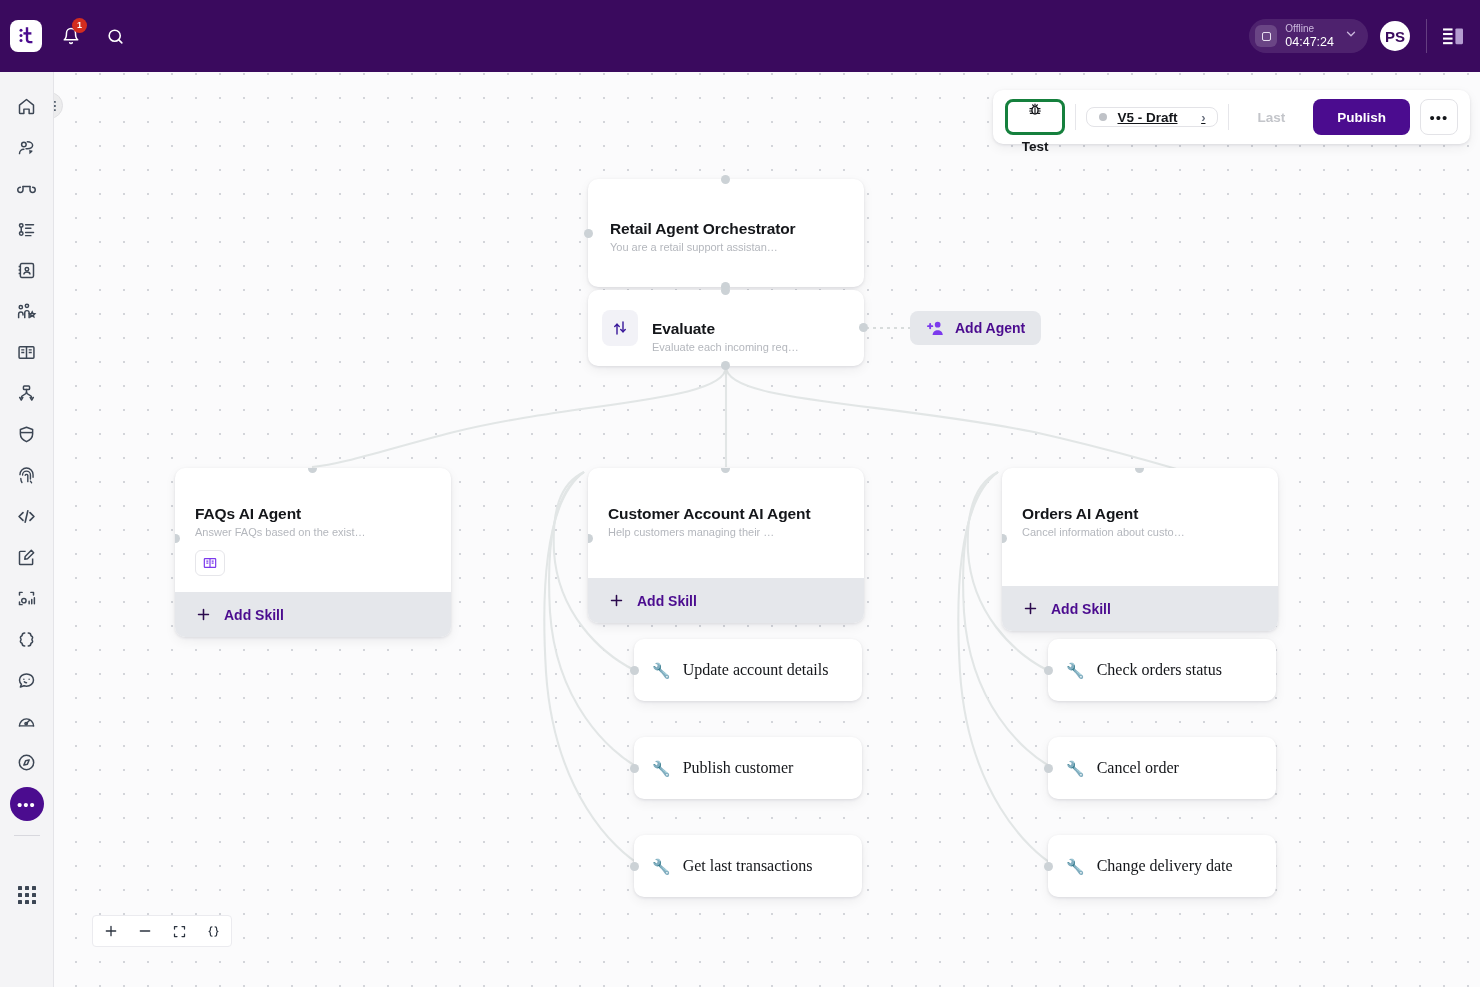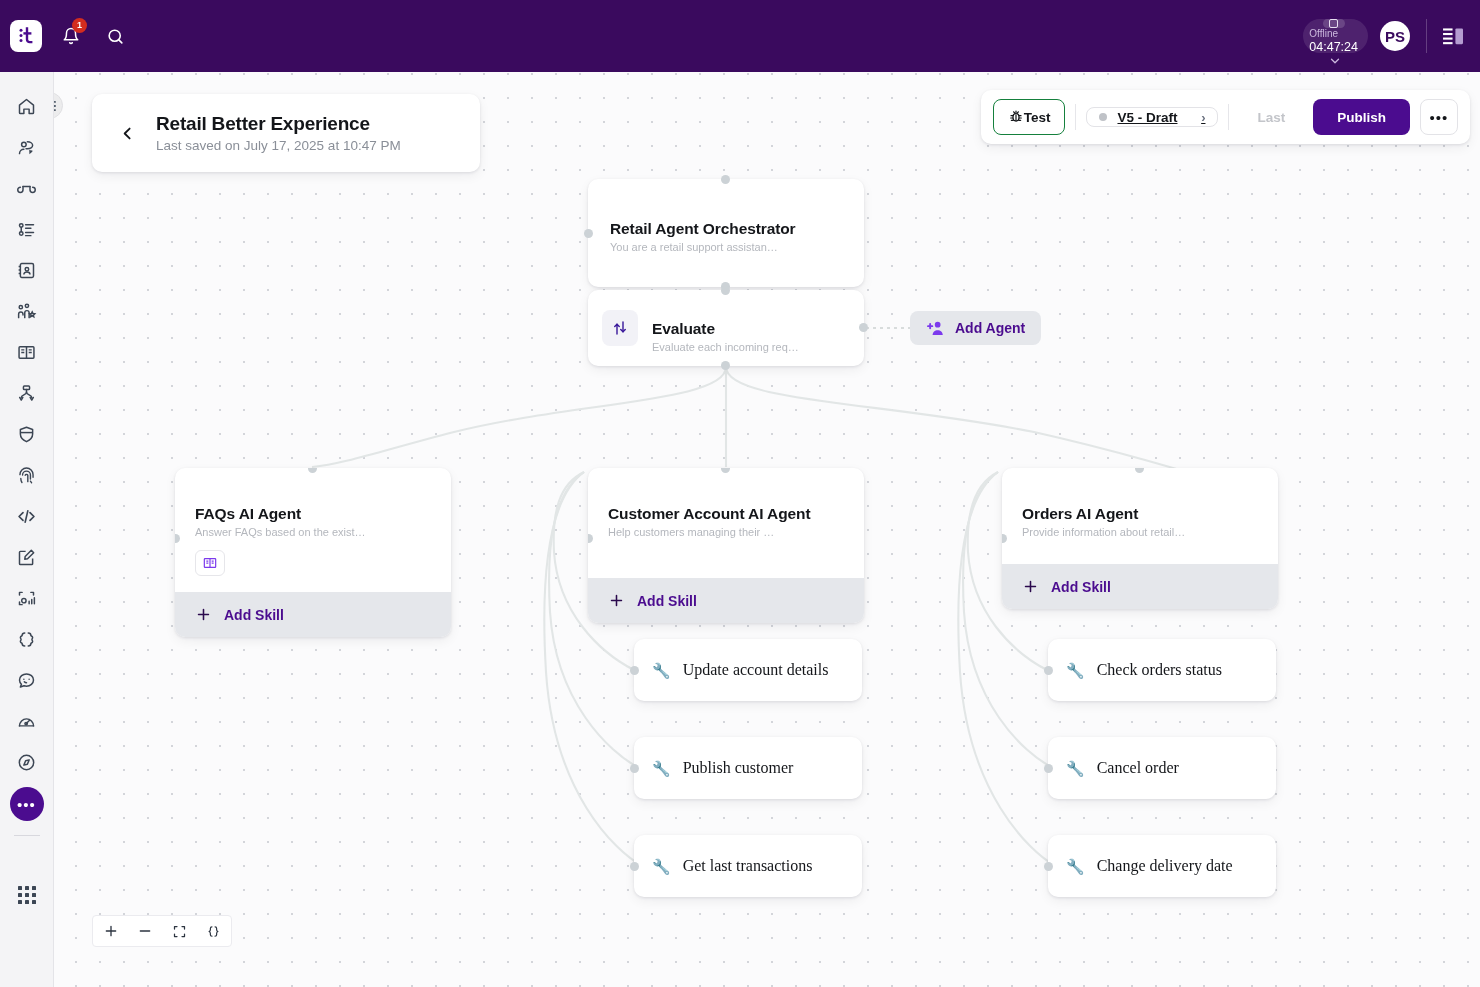--- a/index.html
+++ b/index.html
@@ -35,24 +35,24 @@
   .badge {
     position: absolute; top: -3px; right: -1px;
     min-width: 15px; height: 15px; padding: 0 3px;
     background: #d32d1f; border-radius: 999px;
     color: #fff; font-size: 9px; font-weight: bold;
     display: flex; align-items: center; justify-content: center;
     line-height: 1;
   }
   .tb-spacer { flex: 1; }
   .status-chip {
-    display: flex; align-items: center; 
+    display: flex; align-items: center; gap: 8px;
     height: 34px; padding: 0 10px 0 6px;
     background: rgba(255,255,255,0.10);
-    border-radius: 999px; margin-right: 12px; flex-direction: column;
+    border-radius: 999px; margin-right: 12px;
   }
   .status-sq {
     width: 22px; height: 22px; border-radius: 6px;
     background: rgba(255,255,255,0.16);
     display: flex; align-items: center; justify-content: center;
   }
   .status-sq i { width: 9px; height: 9px; border: 1.6px solid #e8dff1; border-radius: 2px; display:block; }
   .status-text { line-height: 1.15; }
   .status-text .s1 { font-size: 10px; color: #cbb8dd; }
   .status-text .s2 { font-size: 12.5px; color: #ffffff; }
@@ -134,23 +134,23 @@
   .title-text .t2 { font-size: 13.5px; color: #8a8f98; margin-top: 3px; }
 
   
   .toolbar {
     position: absolute; right: 10px; top: 18px; height: 54px;
     background: #fff; border-radius: 10px;
     box-shadow: 0 1px 3px rgba(16,24,40,0.10), 0 4px 12px rgba(16,24,40,0.06);
     display: flex; align-items: center; padding: 0 12px; gap: 10px; z-index: 20;
   }
   .tb-btn {
-    display: flex; align-items: center; gap: 0; height: 36px; padding: 0 14px;
-    border: 1px solid #15803d; border-radius: 8px;
-    font-size: 13.5px; font-weight: bold; color: #14161a; background: #fff;
+    display: flex; align-items: center; gap: 21px; height: 36px; padding: 0 14px;
+    border: 3px solid #15803d; border-radius: 8px;
+    font-size: 13.5px; font-weight: bold; color: #14161a; background: #fff; flex-direction: column;
   }
   .tb-sep { width: 1px; height: 26px; background: #e6e6ea; }
   .ver-btn {
     display: flex; align-items: center; gap: 10px; height: 20px; padding: 0 12px;
     border: 1px solid #e3e3e7; border-radius: 8px; min-width: 132px;
     font-size: 13.5px; font-weight: bold; color: #14161a; background: #fff; text-decoration: underline;
   }
   .ver-dot { width: 8px; height: 8px; border-radius: 50%; background: #bfc2c7; flex-shrink: 0; }
   .ver-chev { margin-left: auto; color: #6b7280; font-size: 13px; }
   .save-btn { height: 36px; padding: 0 18px; font-size: 13.5px; font-weight: bold; color: #c3c5ca; background: #fff; border: none; }
@@ -447,31 +447,20 @@
     </svg>
 
     <div class="panel-toggle">
       <svg width="14" height="12" viewBox="0 0 14 12">
         <rect x="1" y="1" width="12" height="1.8" rx="0.9" fill="#55606e"></rect>
         <rect x="1" y="5.1" width="12" height="1.8" rx="0.9" fill="#55606e"></rect>
         <rect x="1" y="9.2" width="12" height="1.8" rx="0.9" fill="#55606e"></rect>
       </svg>
     </div>
 
-    <div class="title-card">
-      <div class="back-btn">
-        <svg width="17" height="17" viewBox="0 0 24 24" fill="none" stroke="currentColor" stroke-width="2.6" stroke-linecap="round" stroke-linejoin="round">
-            <path d="M15 5l-7 7 7 7"></path>
-          </svg>
-      </div>
-      <div class="title-text">
-        <div class="t1">Retail Better Experience</div>
-        <div class="t2">Last saved on July 17, 2025 at 10:47 PM</div>
-      </div>
-    </div>
 
     <div class="toolbar">
       <button class="tb-btn">
         <span style="display:flex">
           <svg width="16" height="16" viewBox="0 0 24 24" fill="none" stroke="#14161a" stroke-width="1.8" stroke-linecap="round">
             <path d="M12 3v2.5"></path>
               <path d="M8.5 4.2l1.5 1.8M15.5 4.2L14 6"></path>
             <rect x="7.5" y="7" width="9" height="11" rx="4.5"></rect>
             <path d="M7.5 10H4.5M7.5 13.5H4M7.5 17H5"></path>
             <path d="M16.5 10h3M16.5 13.5h3.5M16.5 17h2.5"></path>
@@ -569,23 +558,23 @@
               <path d="M12 5v14M5 12h14"></path>
             </svg>
         </span>
         <span>Add Skill</span>
       </div>
     </div>
 
     <div class="node agent-node" style="left:948px; top:396px;">
       <div class="handle" style="left:133px; top:-4px;"></div>
       <div class="handle" style="left:-4px; top:66px;"></div>
-      <div class="agent-body" style="padding-bottom:26px;">
+      <div class="agent-body" style="padding-bottom:48px;">
         <div class="node-title">Orders AI Agent</div>
-        <div class="node-sub">Provide information about retail…</div>
+        <div class="node-sub">Cancel information about custo…</div>
       </div>
       <div class="agent-foot">
         <span class="plus-ico">
           <svg width="17" height="17" viewBox="0 0 24 24" fill="none" stroke="currentColor" stroke-width="2.2" stroke-linecap="round">
               <path d="M12 5v14M5 12h14"></path>
             </svg>
         </span>
         <span>Add Skill</span>
       </div>
     </div>

